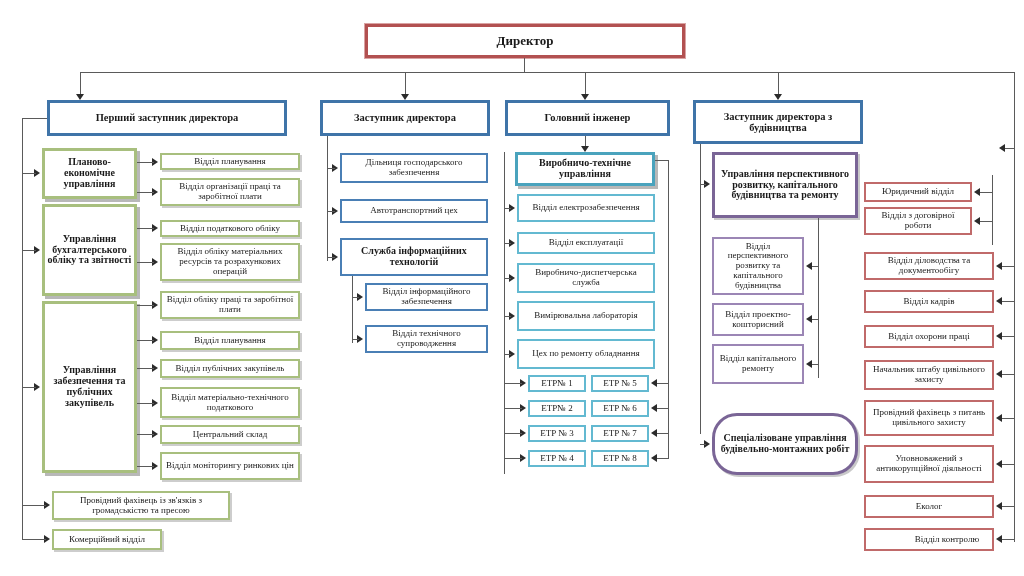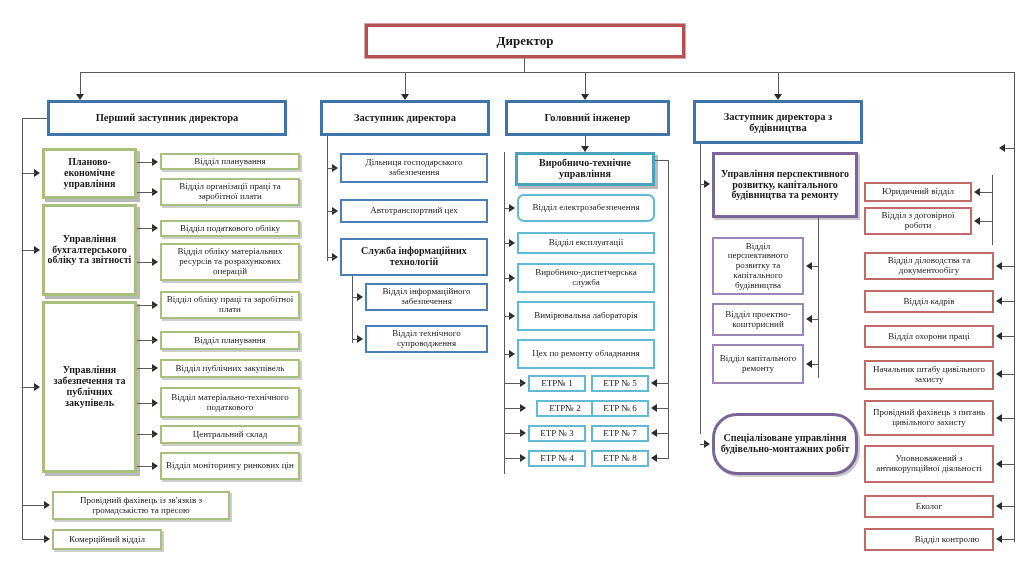--- a/index.html
+++ b/index.html
@@ -199,21 +199,21 @@
 
   <div class="ln v" style="left:585px;top:136px;height:12px;"></div>
   <div class="arw d" style="left:581px;top:146px;"></div>
 
   <div class="box cyan-mgr" style="left:515px;top:152px;width:140px;height:34px;">
     <span>Виробничо-технічне управління</span>
   </div>
 
   <div class="ln v" style="left:504px;top:152px;height:322px;"></div>
 
-  <div class="box cyan-sub" style="left:517px;top:194px;width:138px;height:28px;border-radius:7px;">
+  <div class="box cyan-sub" style="left:517px;top:194px;width:138px;height:28px;">
     <span>Відділ електрозабезпечення</span>
   </div>
   <div class="arw r" style="left:509px;top:204px;"></div>
   <div class="ln h" style="left:504px;top:208px;width:7px;"></div>
 
   <div class="box cyan-sub" style="left:517px;top:232px;width:138px;height:22px;">
     <span>Відділ експлуатації</span>
   </div>
   <div class="arw r" style="left:509px;top:239px;"></div>
   <div class="ln h" style="left:504px;top:243px;width:7px;"></div>
@@ -235,21 +235,21 @@
   </div>
   <div class="arw r" style="left:509px;top:350px;"></div>
   <div class="ln h" style="left:504px;top:354px;width:7px;"></div>
 
   <div class="box cyan-etp" style="left:528px;top:375px;width:58px;height:17px;">
     <span>ЕТР№ 1</span>
   </div>
   <div class="arw r" style="left:520px;top:379px;"></div>
   <div class="ln h" style="left:504px;top:383px;width:18px;"></div>
 
-  <div class="box cyan-etp" style="left:528px;top:400px;width:58px;height:17px;margin-left:8px;">
+  <div class="box cyan-etp" style="left:528px;top:400px;width:58px;height:17px;">
     <span>ЕТР№ 2</span>
   </div>
   <div class="arw r" style="left:520px;top:404px;"></div>
   <div class="ln h" style="left:504px;top:408px;width:18px;"></div>
 
   <div class="box cyan-etp" style="left:528px;top:425px;width:58px;height:17px;">
     <span>ЕТР № 3</span>
   </div>
   <div class="arw r" style="left:520px;top:429px;"></div>
   <div class="ln h" style="left:504px;top:433px;width:18px;"></div>

